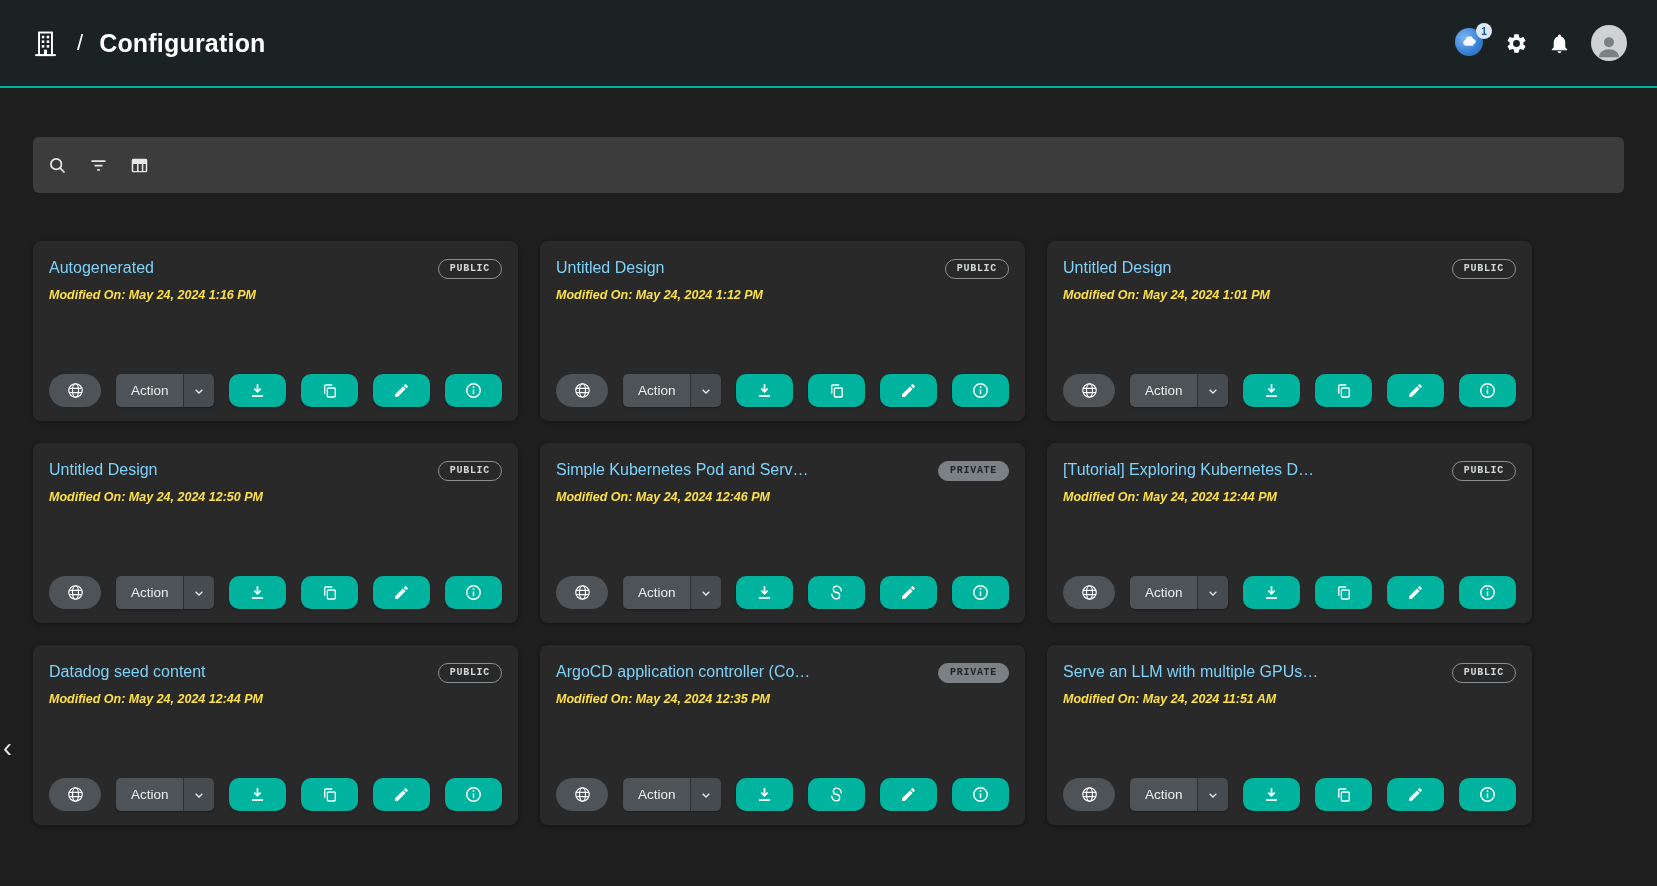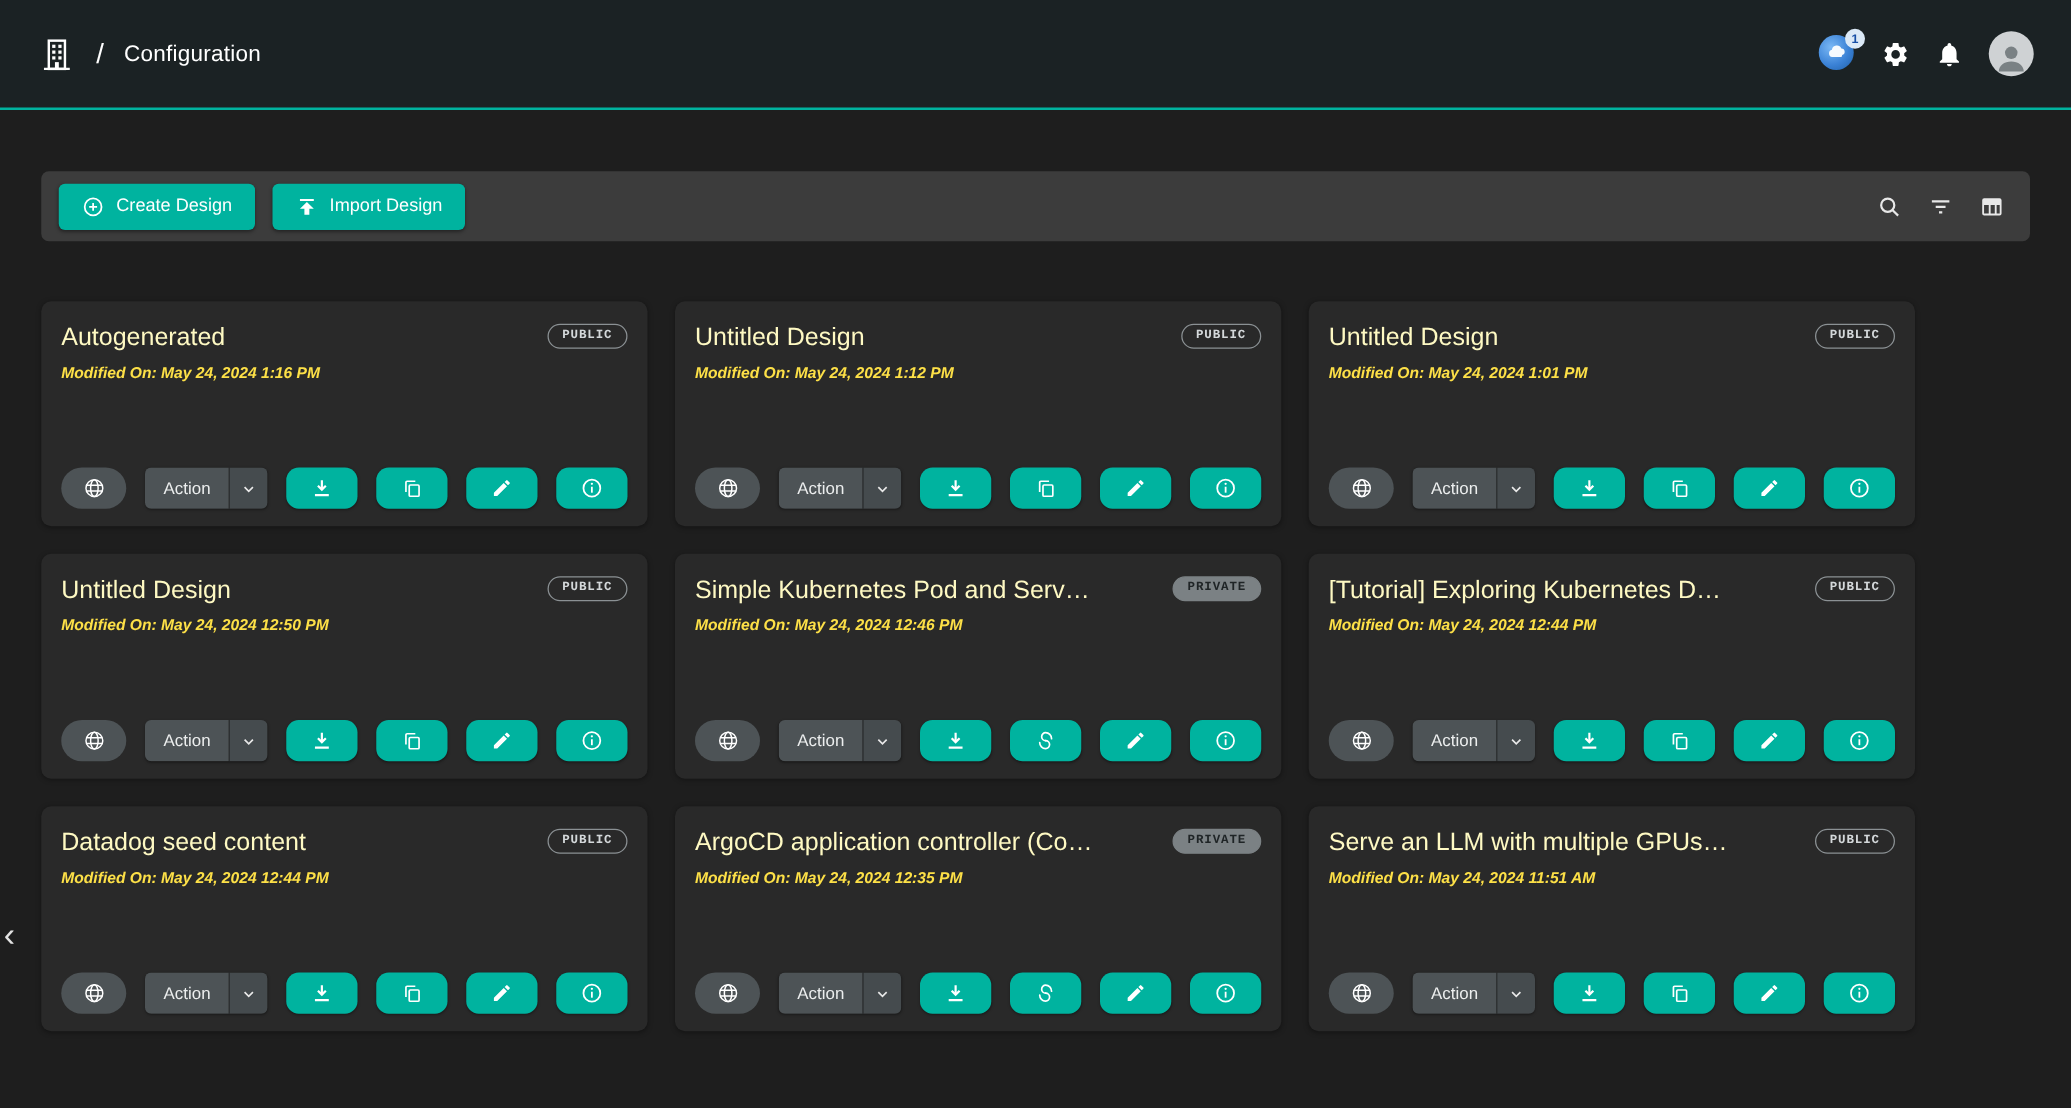--- a/index.html
+++ b/index.html
@@ -12,21 +12,21 @@
   }
 
   
   .app-header {
     height:88px; background:#1b2224;
     display:flex; align-items:center; justify-content:space-between;
     padding:0 30px; border-bottom:2px solid #00B39F;
   }
   .header-left { display:flex; align-items:center; gap:16px; }
   .crumb-sep { font-size:22px; color:#fff; font-weight:400; }
-  .page-title { font-size:18px; font-weight:400; letter-spacing:.2px; }
+  .page-title { font-size:25px; font-weight:700; letter-spacing:.2px; }
   .header-right { display:flex; align-items:center; gap:20px; }
   .icon-btn { background:none; border:none; cursor:pointer; display:flex; align-items:center; justify-content:center; padding:0; }
   .cloud-wrap { position:relative; width:30px; height:30px; }
   .cloud-circle {
     width:28px; height:28px; border-radius:50%;
     background:radial-gradient(circle at 35% 35%, #7ab8f5 0%, #3b82d6 55%, #1e5fa8 100%);
     display:flex; align-items:center; justify-content:center;
   }
   .notif-badge {
     position:absolute; top:-5px; right:-7px;
@@ -56,21 +56,21 @@
 
   
   .grid { margin-top:48px; display:flex; flex-wrap:wrap; gap:22px; }
   .card {
     width:485px; height:180px; background:#292929; border-radius:8px;
     padding:18px 16px 14px; display:flex; flex-direction:column;
     box-shadow:0 1px 4px rgba(0,0,0,.35);
   }
   .card-head { display:flex; align-items:flex-start; justify-content:space-between; gap:10px; }
   .card-title {
-    font-size:20px; font-weight:500; color:#fef9c3;
+    font-size:16px; font-weight:500; color:#7dd3fc;
     white-space:nowrap; overflow:hidden; text-overflow:ellipsis; max-width:370px;
   }
   .badge {
     flex:none; font-size:10px; font-weight:600; letter-spacing:.7px;
     color:#d4d8da; border:1px solid #8b9194; border-radius:11px;
     padding:4px 11px; line-height:1; cursor:pointer; background:transparent;font-family:Liberation Mono, monospace;
   }
   .badge.private { background:#7b8184; color:#1f2426; border-color:#7b8184; }
   .card-modified {
     margin-top:9px; font-size:12.5px; font-style:italic; font-weight:700; color:#fde047;
@@ -160,39 +160,20 @@
           <circle cx="12" cy="9" r="4"></circle>
           <path d="M4 21c0-4 3.6-6.5 8-6.5s8 2.5 8 6.5z"></path>
         </svg>
       </span>
     </button>
   </div>
 </header>
 
 <main class="main">
   <div class="toolbar">
-    <div class="toolbar-left">
-      <button class="teal-btn">
-        <span>
-          <svg viewBox="0 0 24 24" width="19" height="19" fill="none" stroke="#fff" stroke-width="1.8">
-            <circle cx="12" cy="12" r="8.5"></circle>
-              <path d="M12 8v8M8 12h8"></path>
-          </svg>
-        </span>
-        <span>Create Design</span>
-      </button>
-      <button class="teal-btn">
-        <span>
-          <svg viewBox="0 0 24 24" width="19" height="19" fill="#fff">
-            <path d="M5 4v2h14V4H5zm4.5 16v-6H5l7-7 7 7h-4.5v6h-5z"></path>
-          </svg>
-        </span>
-        <span>Import Design</span>
-      </button>
-    </div>
     <div class="toolbar-right">
       <button class="icon-btn">
         <span>
           <svg viewBox="0 0 24 24" width="21" height="21" fill="none" stroke="#e8e8e8" stroke-width="2">
             <circle cx="10.5" cy="10.5" r="6"></circle>
               <path d="M15 15l5 5"></path>
           </svg>
         </span>
       </button>
       <button class="icon-btn">

